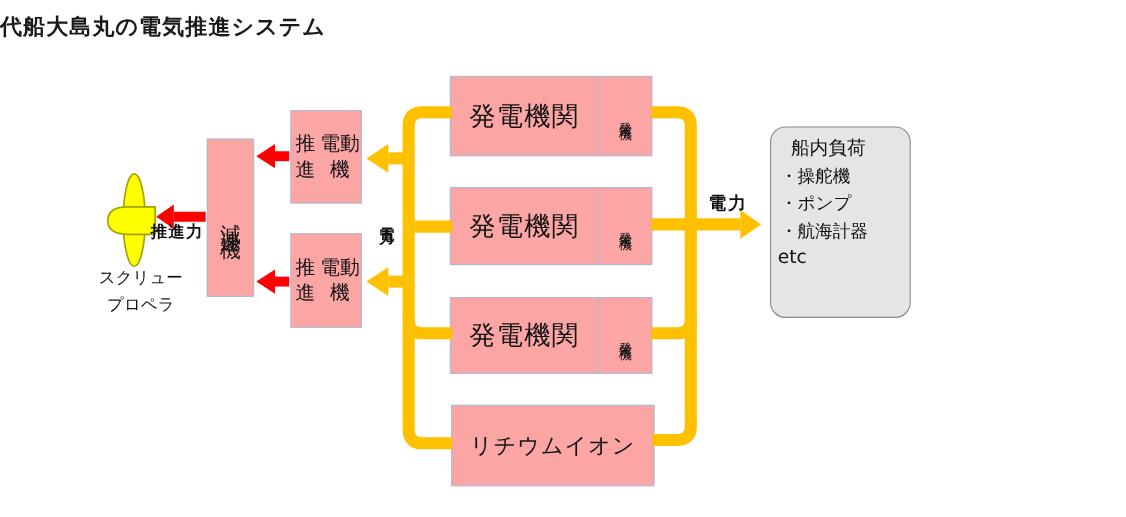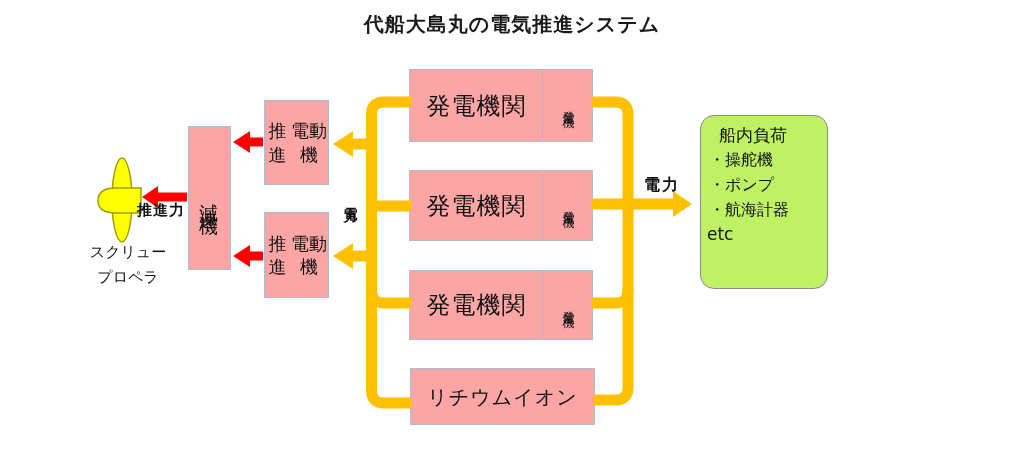--- a/index.html
+++ b/index.html
@@ -2,21 +2,21 @@
 <html style="--box-border: #AEBBD6; --load-border: #898989;"><head>
 <meta charset="utf-8">
 <style>
   html,body{margin:0;padding:0;background:#fff;}
   .canvas{
     position:relative;width:1024px;height:470px;background:#fff;overflow:hidden;
     font-family:"DejaVu Sans","Liberation Sans",sans-serif;color:#111;
   }
   .abs{position:absolute;}
   .title{
-    left:0;right:0;top:11px;text-align:center;
+    left:0;right:0;top:11px;text-align:left;
     font-size:20px;font-weight:600;letter-spacing:1px;color:#1a1a1a;
   }
   svg.wires{left:0;top:0;z-index:3;pointer-events:none;}
   .box{
     position:absolute;background:#fca5a5;border:1.5px solid var(--box-border,#AEBBD6);
     box-sizing:border-box;z-index:2;display:flex;align-items:center;justify-content:center;
   }
   .gen{left:409px;width:184px;}
   .gen-main{
     flex:1 1 auto;height:100%;display:flex;align-items:center;justify-content:center;
@@ -24,24 +24,24 @@
   }
   .gen-sub{
     width:49px;height:100%;border-left:1.5px solid var(--box-border,#AEBBD6);
     display:flex;align-items:center;justify-content:center;box-sizing:border-box;
   }
   .vtext{writing-mode:vertical-rl;text-orientation:upright;}
   .gen-sub .vtext{font-size:12px;letter-spacing:3px;}
   .motor{left:264px;width:65px;flex-direction:row;font-size:18px;line-height:1.3;text-align:center;}
   .gearbox{left:188px;top:126px;width:43px;height:144px;}
   .gearbox .vtext{font-size:19px;letter-spacing:7px;}
-  .battery{left:410px;top:368px;width:185px;height:57px;flex-direction:column;font-size:20px;line-height:1.4;text-align:center;letter-spacing:1px;}
+  .battery{left:410px;top:368px;width:185px;height:74px;flex-direction:column;font-size:20px;line-height:1.4;text-align:center;letter-spacing:1px;}
   .load{
     position:absolute;left:700px;top:115px;width:128px;height:174px;z-index:2;
-    background:#bef264;border:1.5px solid var(--load-border,#898989);border-radius:14px;
+    background:#e5e5e5;border:1.5px solid var(--load-border,#898989);border-radius:14px;
     box-sizing:border-box;padding-top:7px;
   }
   .load-title{font-size:17px;padding-left:18px;line-height:24px;}
   .load-item{font-size:16px;padding-left:8px;line-height:25px;white-space:nowrap;}
   .load-footer{font-size:17px;padding-left:6px;line-height:24px;}
   .lbl{position:absolute;z-index:4;font-weight:bold;color:#111;}
   .lbl-thrust{left:137px;top:165px;font-size:15px;letter-spacing:1px;margin-top:36px;}
   .lbl-power-left{left:342px;top:187px;font-size:14px;}
   .lbl-power-left .vtext{letter-spacing:2px;}
   .lbl-power-right{left:644px;top:175px;font-size:16px;letter-spacing:2px;}

